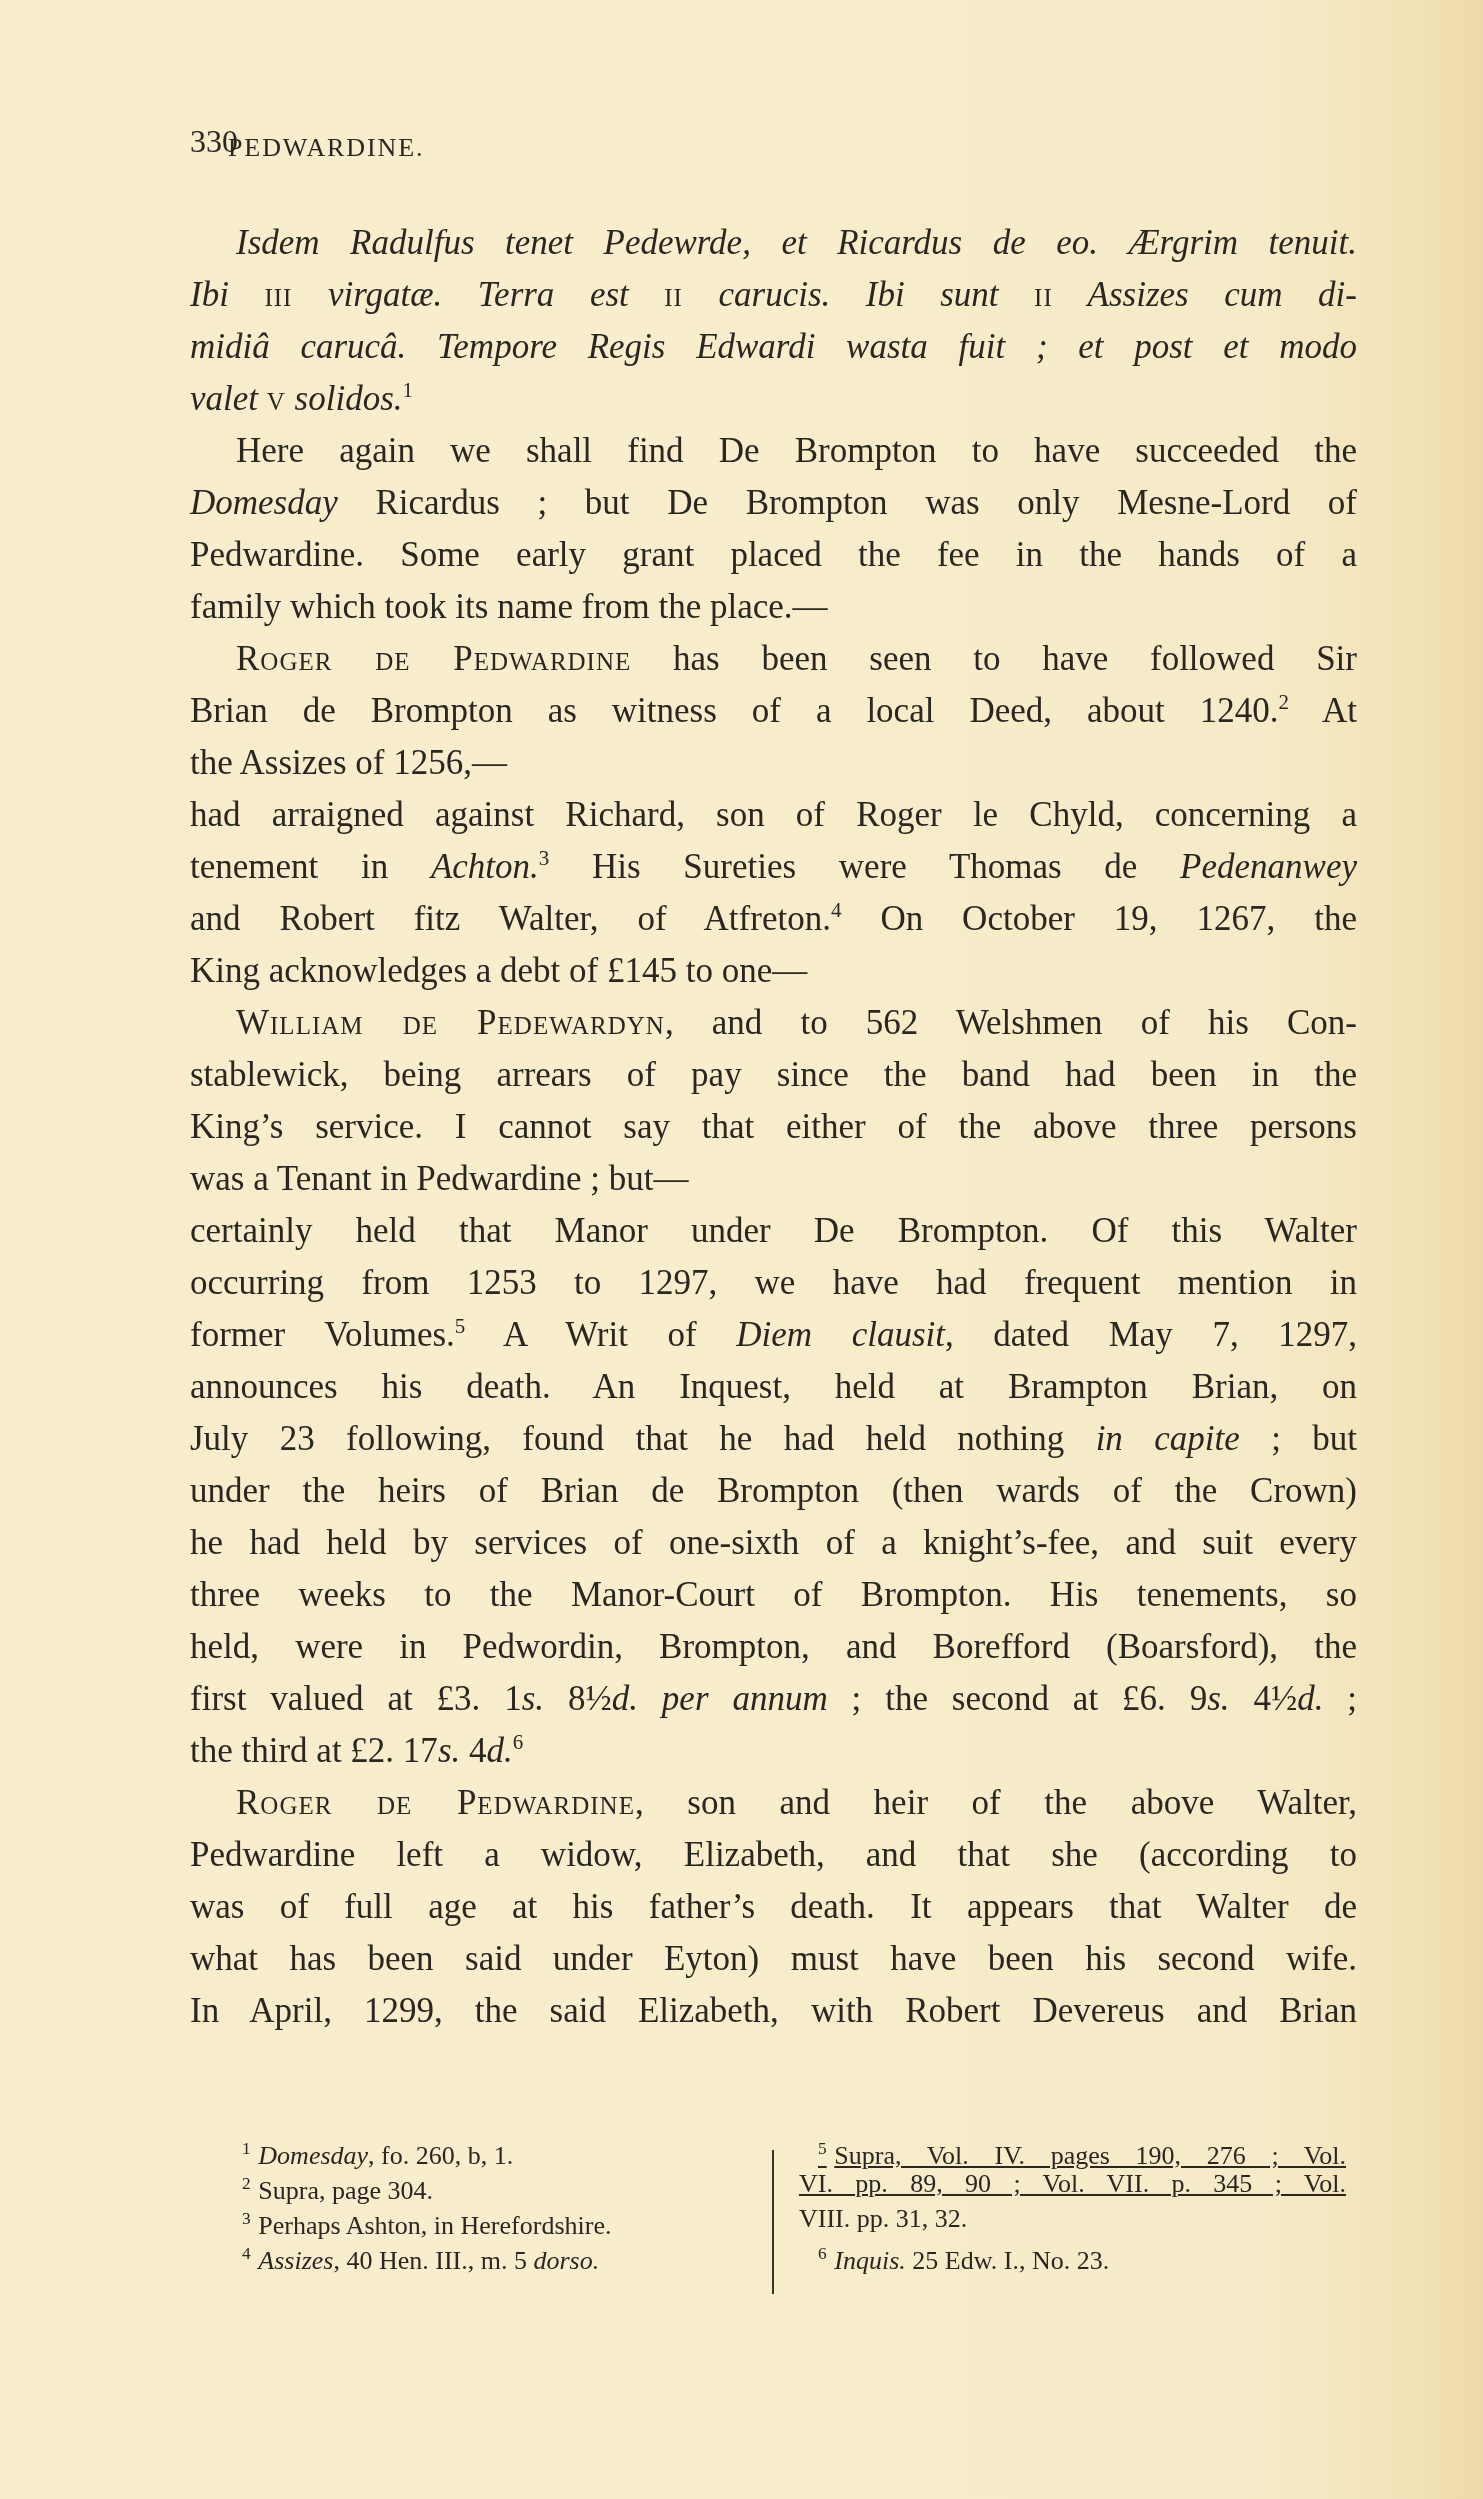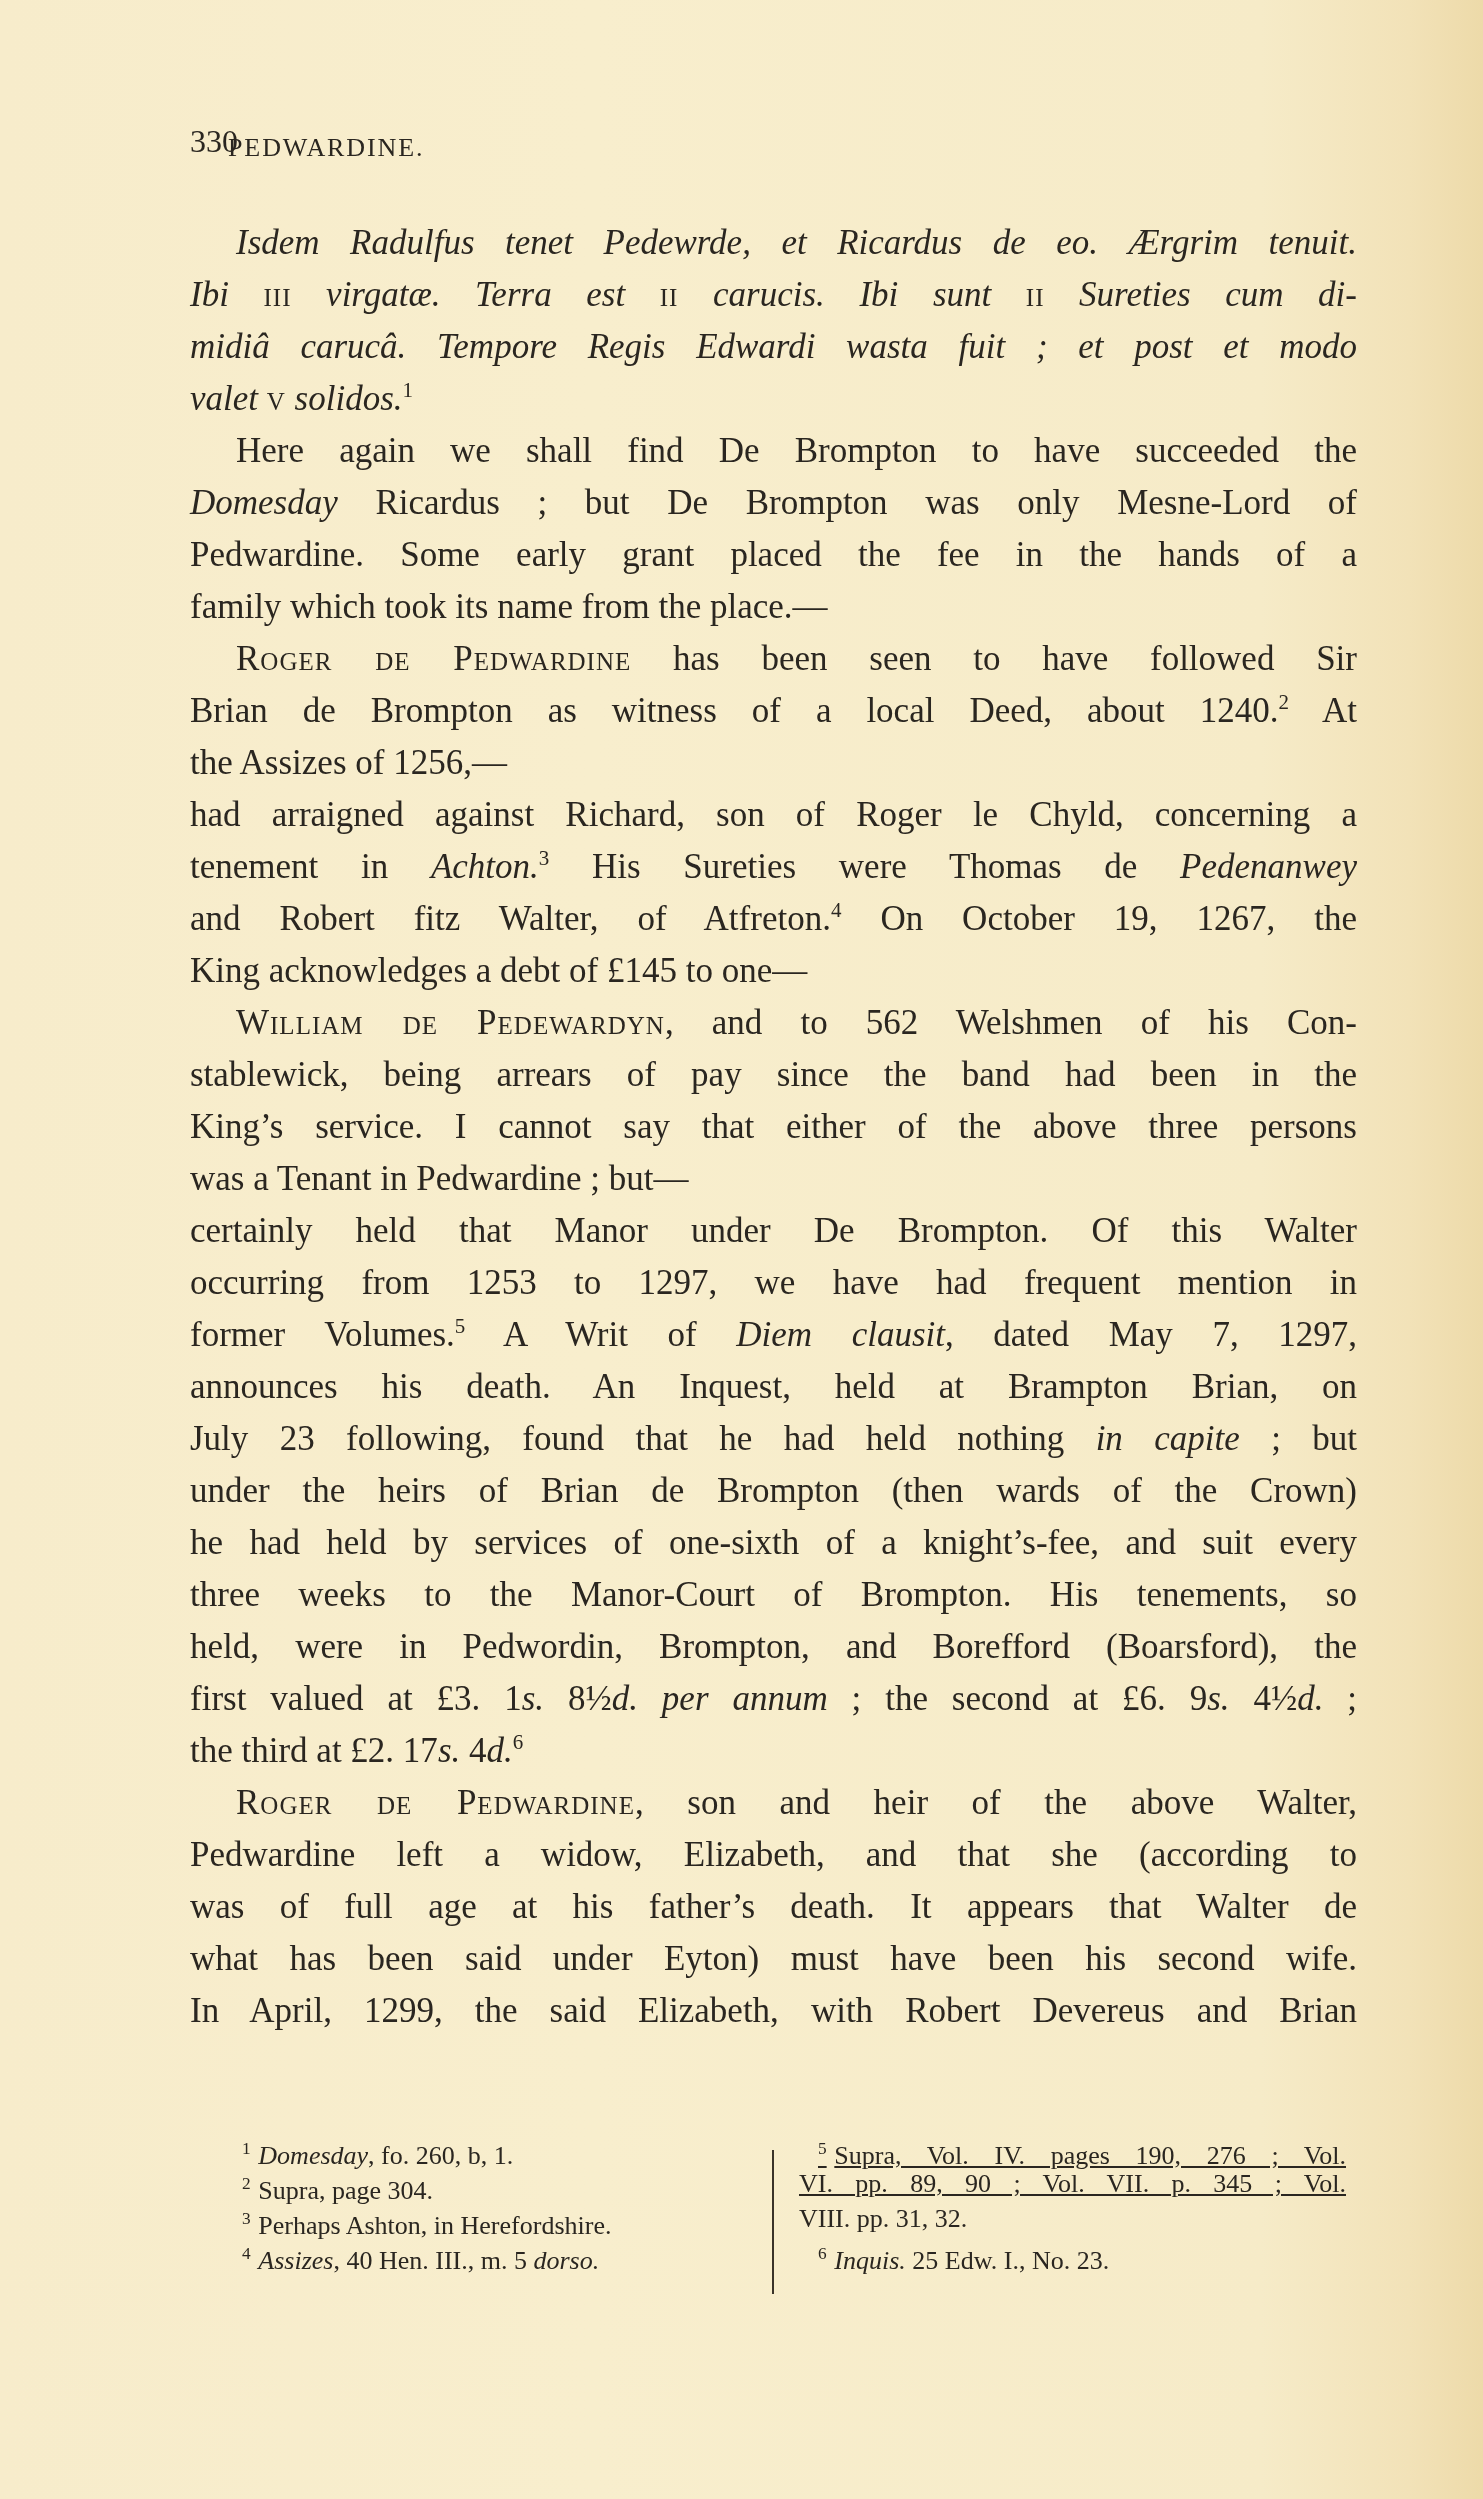--- a/index.html
+++ b/index.html
@@ -39,21 +39,21 @@
 </head>
 <body>
 
 <div class="page-header">
   <span class="page-number">330</span>
   <div class="running-title">PEDWARDINE.</div>
 </div>
 
 <div class="body-text" id="body-text">
     <div class="line indent"><i>Isdem Radulfus tenet Pedewrde, et Ricardus de eo. Ærgrim tenuit.</i></div>
-    <div class="line"><i>Ibi </i><span class="sc">iii</span><i> virgatæ.   Terra est </i><span class="sc">ii</span><i> carucis.   Ibi sunt </i><span class="sc">ii</span><i> Sureties cum di-</i></div>
+    <div class="line"><i>Ibi </i><span class="sc">iii</span><i> virgatæ.   Terra est </i><span class="sc">ii</span><i> carucis.   Ibi sunt </i><span class="sc">ii</span><i> Assizes cum di-</i></div>
     <div class="line"><i>midiâ carucâ.  Tempore Regis Edwardi wasta fuit ; et post et modo</i></div>
     <div class="line last"><i>valet </i><span class="sc">v</span><i> solidos.</i><sup>1</sup></div>
     <div class="line indent"><span>Here again we shall find De Brompton to have succeeded the</span></div>
     <div class="line"><i>Domesday</i><span> Ricardus ; but De Brompton was only Mesne-Lord of</span></div>
     <div class="line"><span>Pedwardine.  Some early grant placed the fee in the hands of a</span></div>
     <div class="line last"><span>family which took its name from the place.—</span></div>
     <div class="line indent"><span class="sc">Roger de Pedwardine</span><span> has been seen to have followed Sir</span></div>
     <div class="line"><span>Brian de Brompton as witness of a local Deed, about 1240.</span><sup>2</sup><span>  At</span></div>
     <div class="line last"><span>the Assizes of 1256,—</span></div>
     <div class="line"><span>had arraigned against Richard, son of Roger le Chyld, concerning a</span></div>

